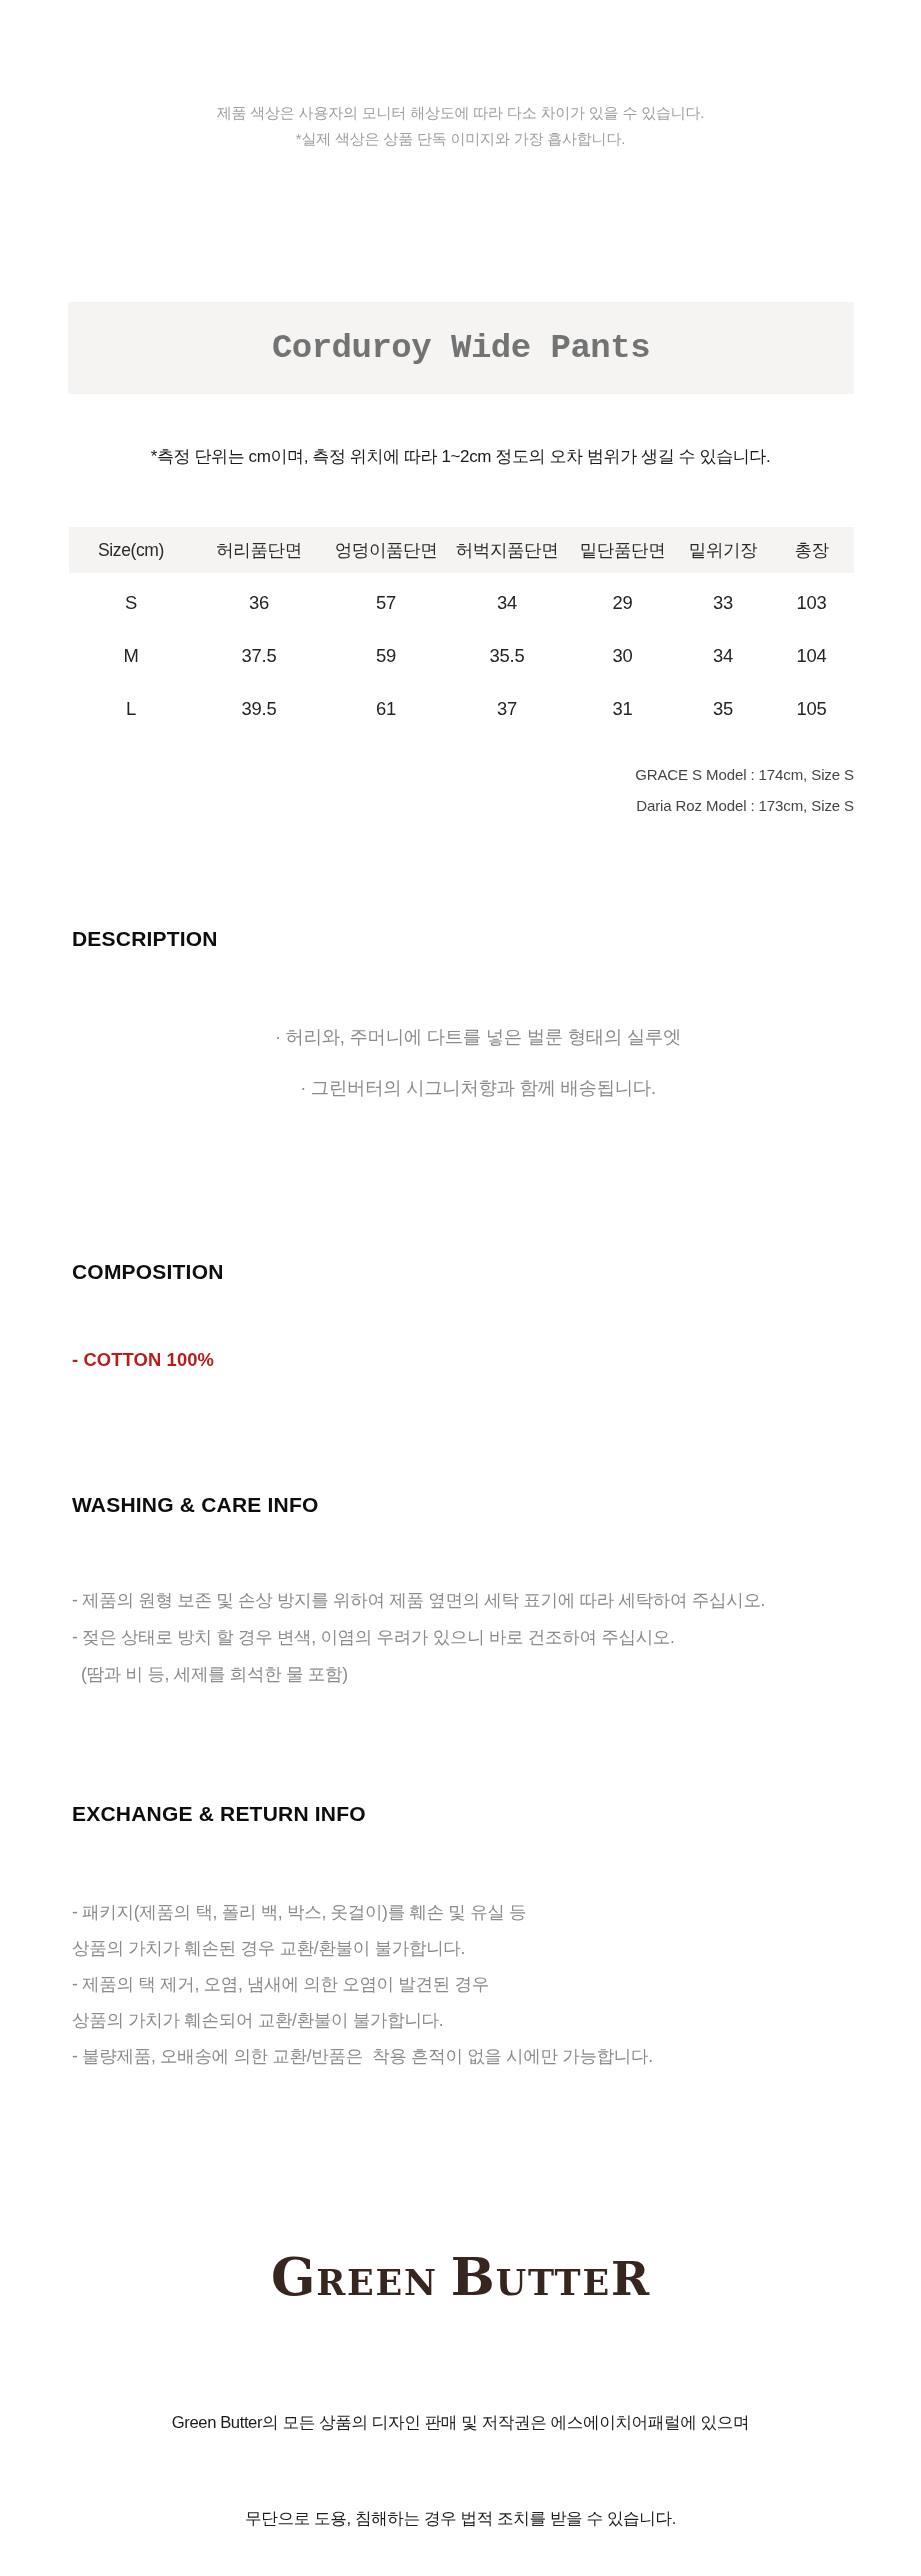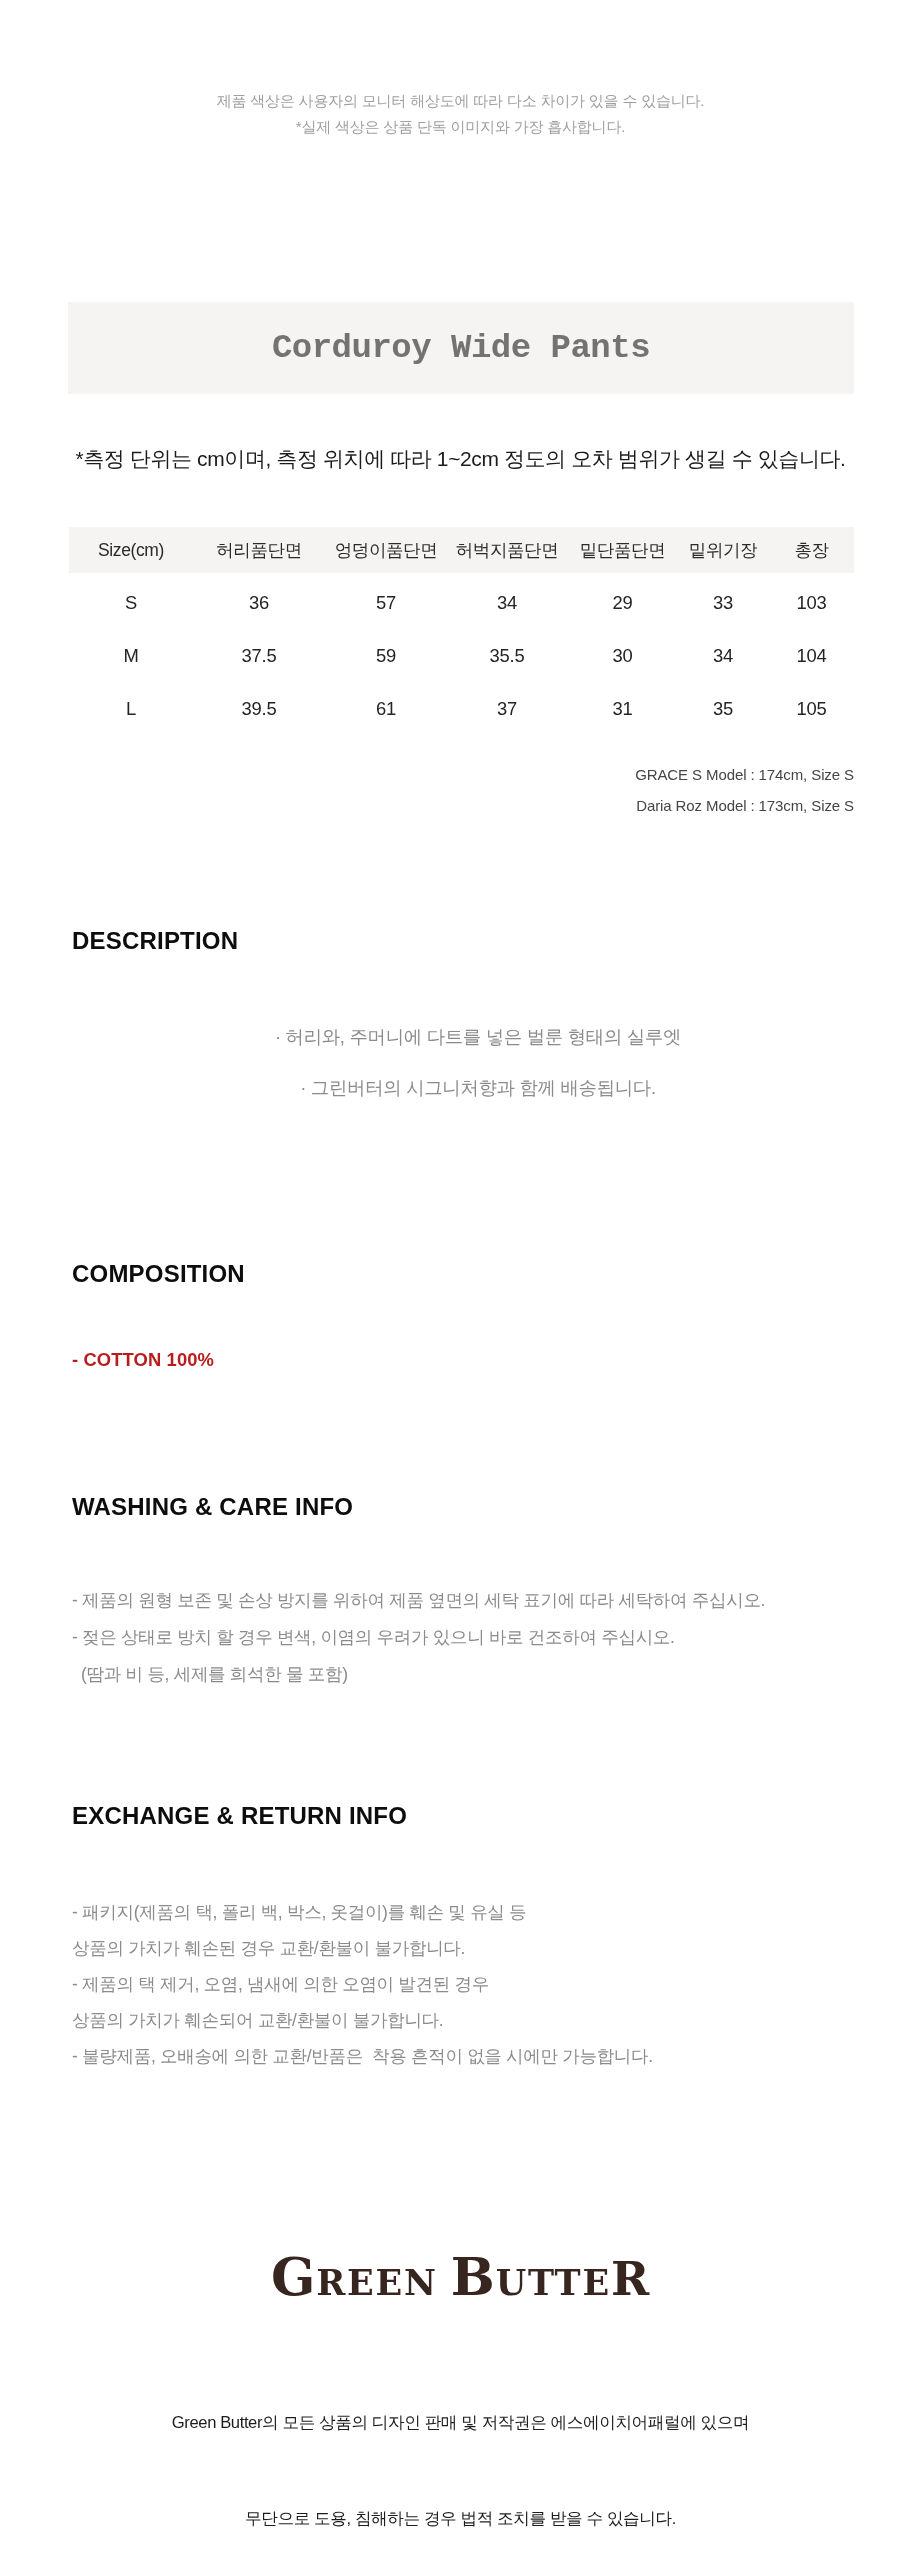--- a/index.html
+++ b/index.html
@@ -1,40 +1,40 @@
 <!DOCTYPE html>
 <html style="font-size:14.7px"><head>
 <meta charset="utf-8">
 <style>
   html, body { margin: 0; padding: 0; background: #ffffff; }
   body { font-family: "Liberation Sans", sans-serif; }
   .page { position: relative; width: 921px; height: 2576px; background: #ffffff; overflow: hidden; }
 
-  .disclaimer { position: absolute; top: 88px; left: 0; right: 0; text-align: center;
+  .disclaimer { position: absolute; top: 100px; left: 0; right: 0; text-align: center;
     color: #9f9f9f; font-size: 15px; line-height: 26px; letter-spacing: -0.2px; }
 
   .title-band { position: absolute; top: 302px; left: 68px; width: 786px; height: 92px;
     background: #f5f4f2; display: flex; align-items: center; justify-content: center; }
   .title-band h1 { margin: 0; font-size: 34px; font-weight: 700; color: #737373; letter-spacing: -0.5px; font-family: Liberation Mono, monospace; }
 
   .note { position: absolute; top: 445px; left: 0; right: 0; text-align: center;
-    color: #1b1b1b; font-size: 21px; letter-spacing: -0.4px; }
+    color: #1b1b1b; font-size: 17px; letter-spacing: -0.4px; }
 
   .size-table { position: absolute; top: 527px; left: 69px; width: 785px; }
   .tr { display: grid; grid-template-columns: 124px 132px 122px 120px 111px 90px 87px; align-items: center; }
   .thead { background: #f5f4f2; height: 46px; }
   .th { text-align: center; font-size: 17.5px; color: #2a2a2a; letter-spacing: -0.4px; }
   .tbody { padding-top: 3.7px; }
   .tbody .tr { height: 53px; }
   .td { text-align: center; font-size: 18.4px; color: #242424; letter-spacing: -0.2px; }
 
   .model-info { position: absolute; top: 759px; right: 67px; text-align: right;
     color: #454545; font-size: 15px; line-height: 31px; letter-spacing: -0.1px; }
 
-  .sec-heading { position: absolute; left: 72px; margin: 0; font-size: 24px; font-weight: 700;
+  .sec-heading { position: absolute; left: 72px; margin: 0; font-size: 21px; font-weight: 700;
     color: #0d0d0d; letter-spacing: 0.2px; text-align: center; }
   .h-description { top: 927px; }
   .h-composition { top: 1260px; }
   .h-washing { top: 1493px; }
   .h-exchange { top: 1802px; }
 
   .body-lines { position: absolute; left: 72px; right: 37px; color: #8b8b8b; white-space: pre-wrap; }
   .desc-body { top: 1011px; font-size: 18.4px; line-height: 51px; letter-spacing: -0.3px; text-align: center; }
   .comp-body { top: 1349px; font-size: 18.4px; font-weight: 700; color: #b91c1c; letter-spacing: 0.1px; }
   .wash-body { top: 1582px; font-size: 17.5px; line-height: 37px; letter-spacing: -0.3px; }

